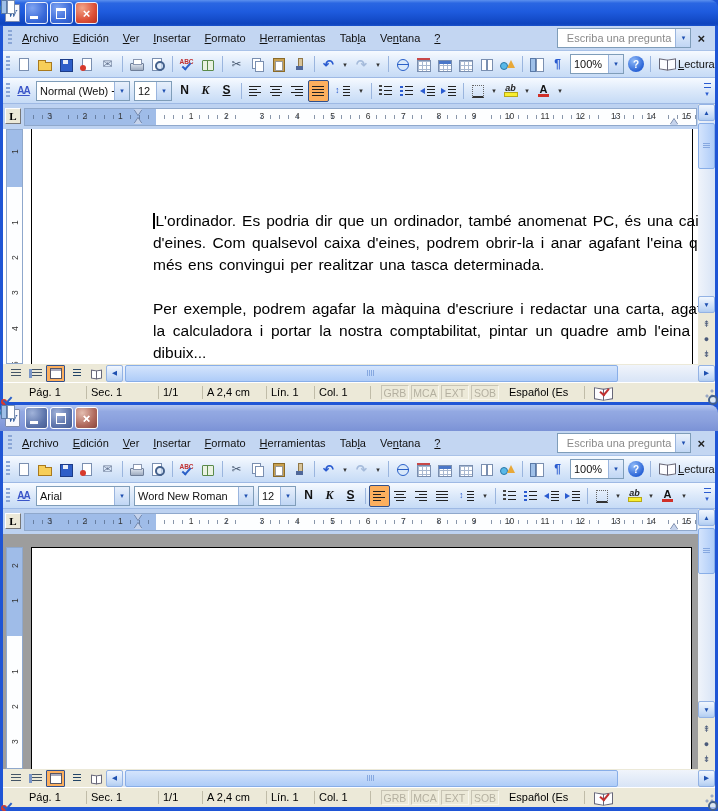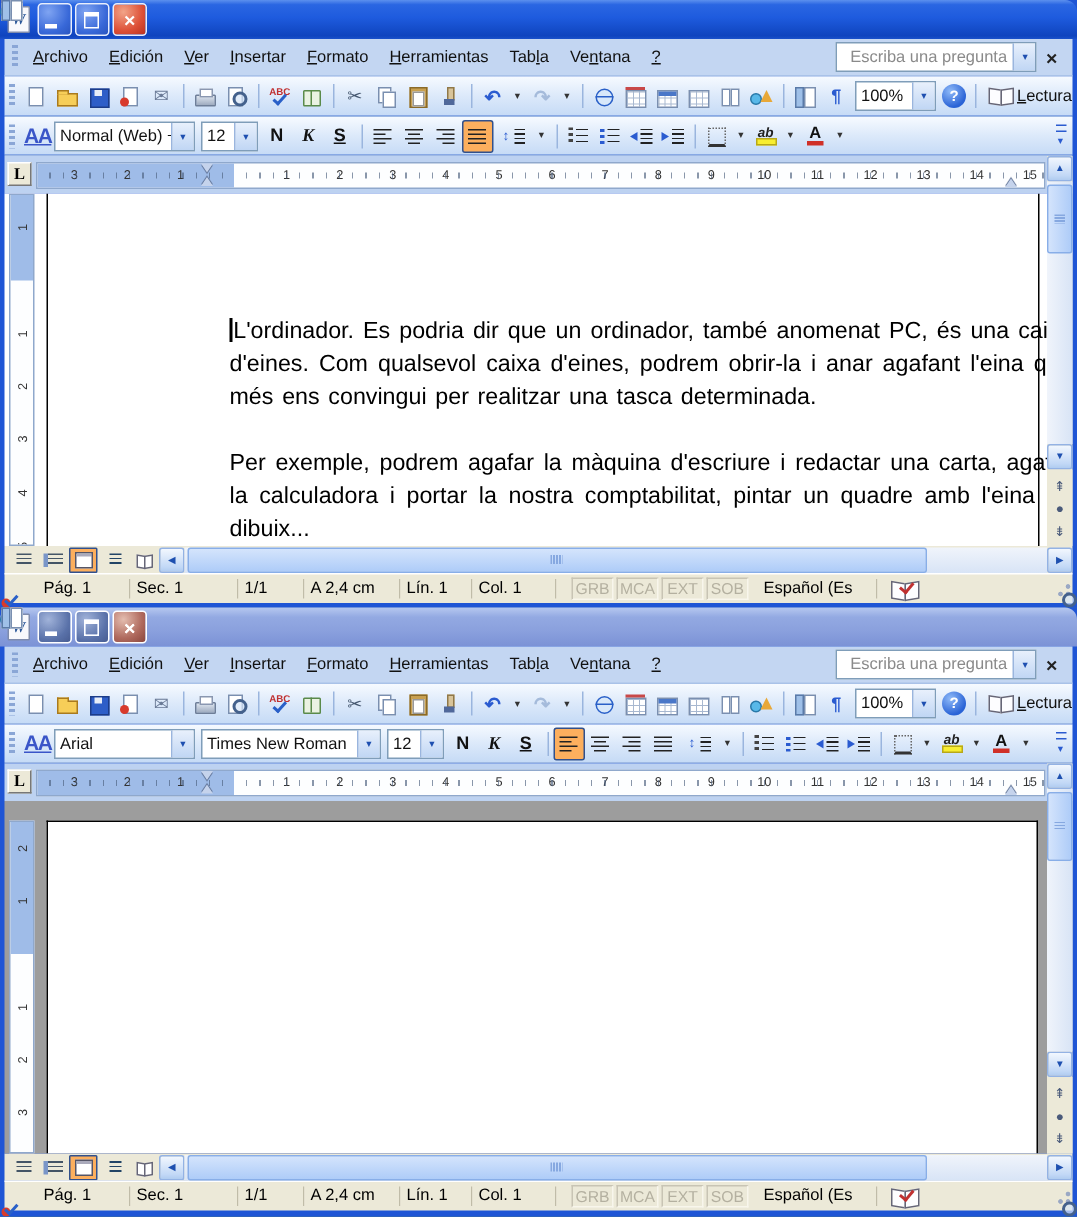--- a/index.html
+++ b/index.html
@@ -106,21 +106,21 @@
   .i-draw::before{content:"";position:absolute;left:0;top:4px;width:6px;height:6px;background:#58B8E8;border:1px solid #2878A8;border-radius:50%;}
   .i-draw::after{content:"";position:absolute;left:7px;top:2px;width:0;height:0;border-left:4px solid transparent;border-right:4px solid transparent;border-bottom:8px solid #E8A838;}
   .i-map::before{content:"";position:absolute;left:1px;top:0;width:4px;height:12px;background:#9FC0E8;border:1px solid #5A7AA8;}
   .i-map::after{content:"";position:absolute;left:7px;top:0;width:6px;height:12px;background:#fff;border:1px solid #7A8FB0;}
   .i-para{color:#2A5BD0;font-weight:bold;font-size:12px;}
   .bookic{position:relative;width:16px;height:12px;display:inline-block;}
   .bookic::before{content:"";position:absolute;left:0;top:1px;width:7px;height:9px;background:#FDFDFF;border:1px solid #667;transform:skewY(9deg);}
   .bookic::after{content:"";position:absolute;left:8px;top:1px;width:7px;height:9px;background:#FDFDFF;border:1px solid #667;transform:skewY(-9deg);}
 
   
-  .i-styles{color:#3A55C8;font-weight:bold;font-size:14px;letter-spacing:-1px;text-decoration:underline;}
+  .i-styles{color:#3A55C8;font-weight:bold;font-size:10px;letter-spacing:-1px;text-decoration:underline;}
   .txt{font-weight:bold;color:#111;font-size:12px;}
   .ital{font-style:italic;font-family:"Liberation Serif",serif;}
   .underl{text-decoration:underline;}
   .al::before{content:"";position:absolute;left:1px;top:1px;width:12px;height:11px;background-repeat:no-repeat;
     background-image:linear-gradient(#222,#222),linear-gradient(#222,#222),linear-gradient(#222,#222),linear-gradient(#222,#222);}
   .al-left::before{background-size:12px 1px,8px 1px,12px 1px,8px 1px;background-position:left 1px,left 4px,left 7px,left 10px;}
   .al-center::before{background-size:12px 1px,8px 1px,12px 1px,8px 1px;background-position:center 1px,center 4px,center 7px,center 10px;}
   .al-right::before{background-size:12px 1px,8px 1px,12px 1px,8px 1px;background-position:right 1px,right 4px,right 7px,right 10px;}
   .al-just::before{background-size:12px 1px,12px 1px,12px 1px,12px 1px;background-position:0 1px,0 4px,0 7px,0 10px;}
   .i-lines{font-size:9px;color:#2A5BD0;text-align:left;padding-left:1px;line-height:13px;}
@@ -755,21 +755,21 @@
   <div class="toolbar fmtbar">
     <span class="grip"></span>
     <span class="tbtn">
         <span class="ic i-styles">AA</span>
       </span>
     <span class="combo" style="width:92px">
       <span class="cval">Arial</span>
       <span class="carrow">▾</span>
     </span>
     <span class="combo" style="width:118px">
-      <span class="cval">Times New Roman</span>
+      <span class="cval">Word New Roman</span>
       <span class="carrow">▾</span>
     </span>
     <span class="combo" style="width:36px">
       <span class="cval">12</span>
       <span class="carrow">▾</span>
     </span>
     <span class="tbtn">
         <span class="ic txt">N</span>
       </span>
     <span class="tbtn">

